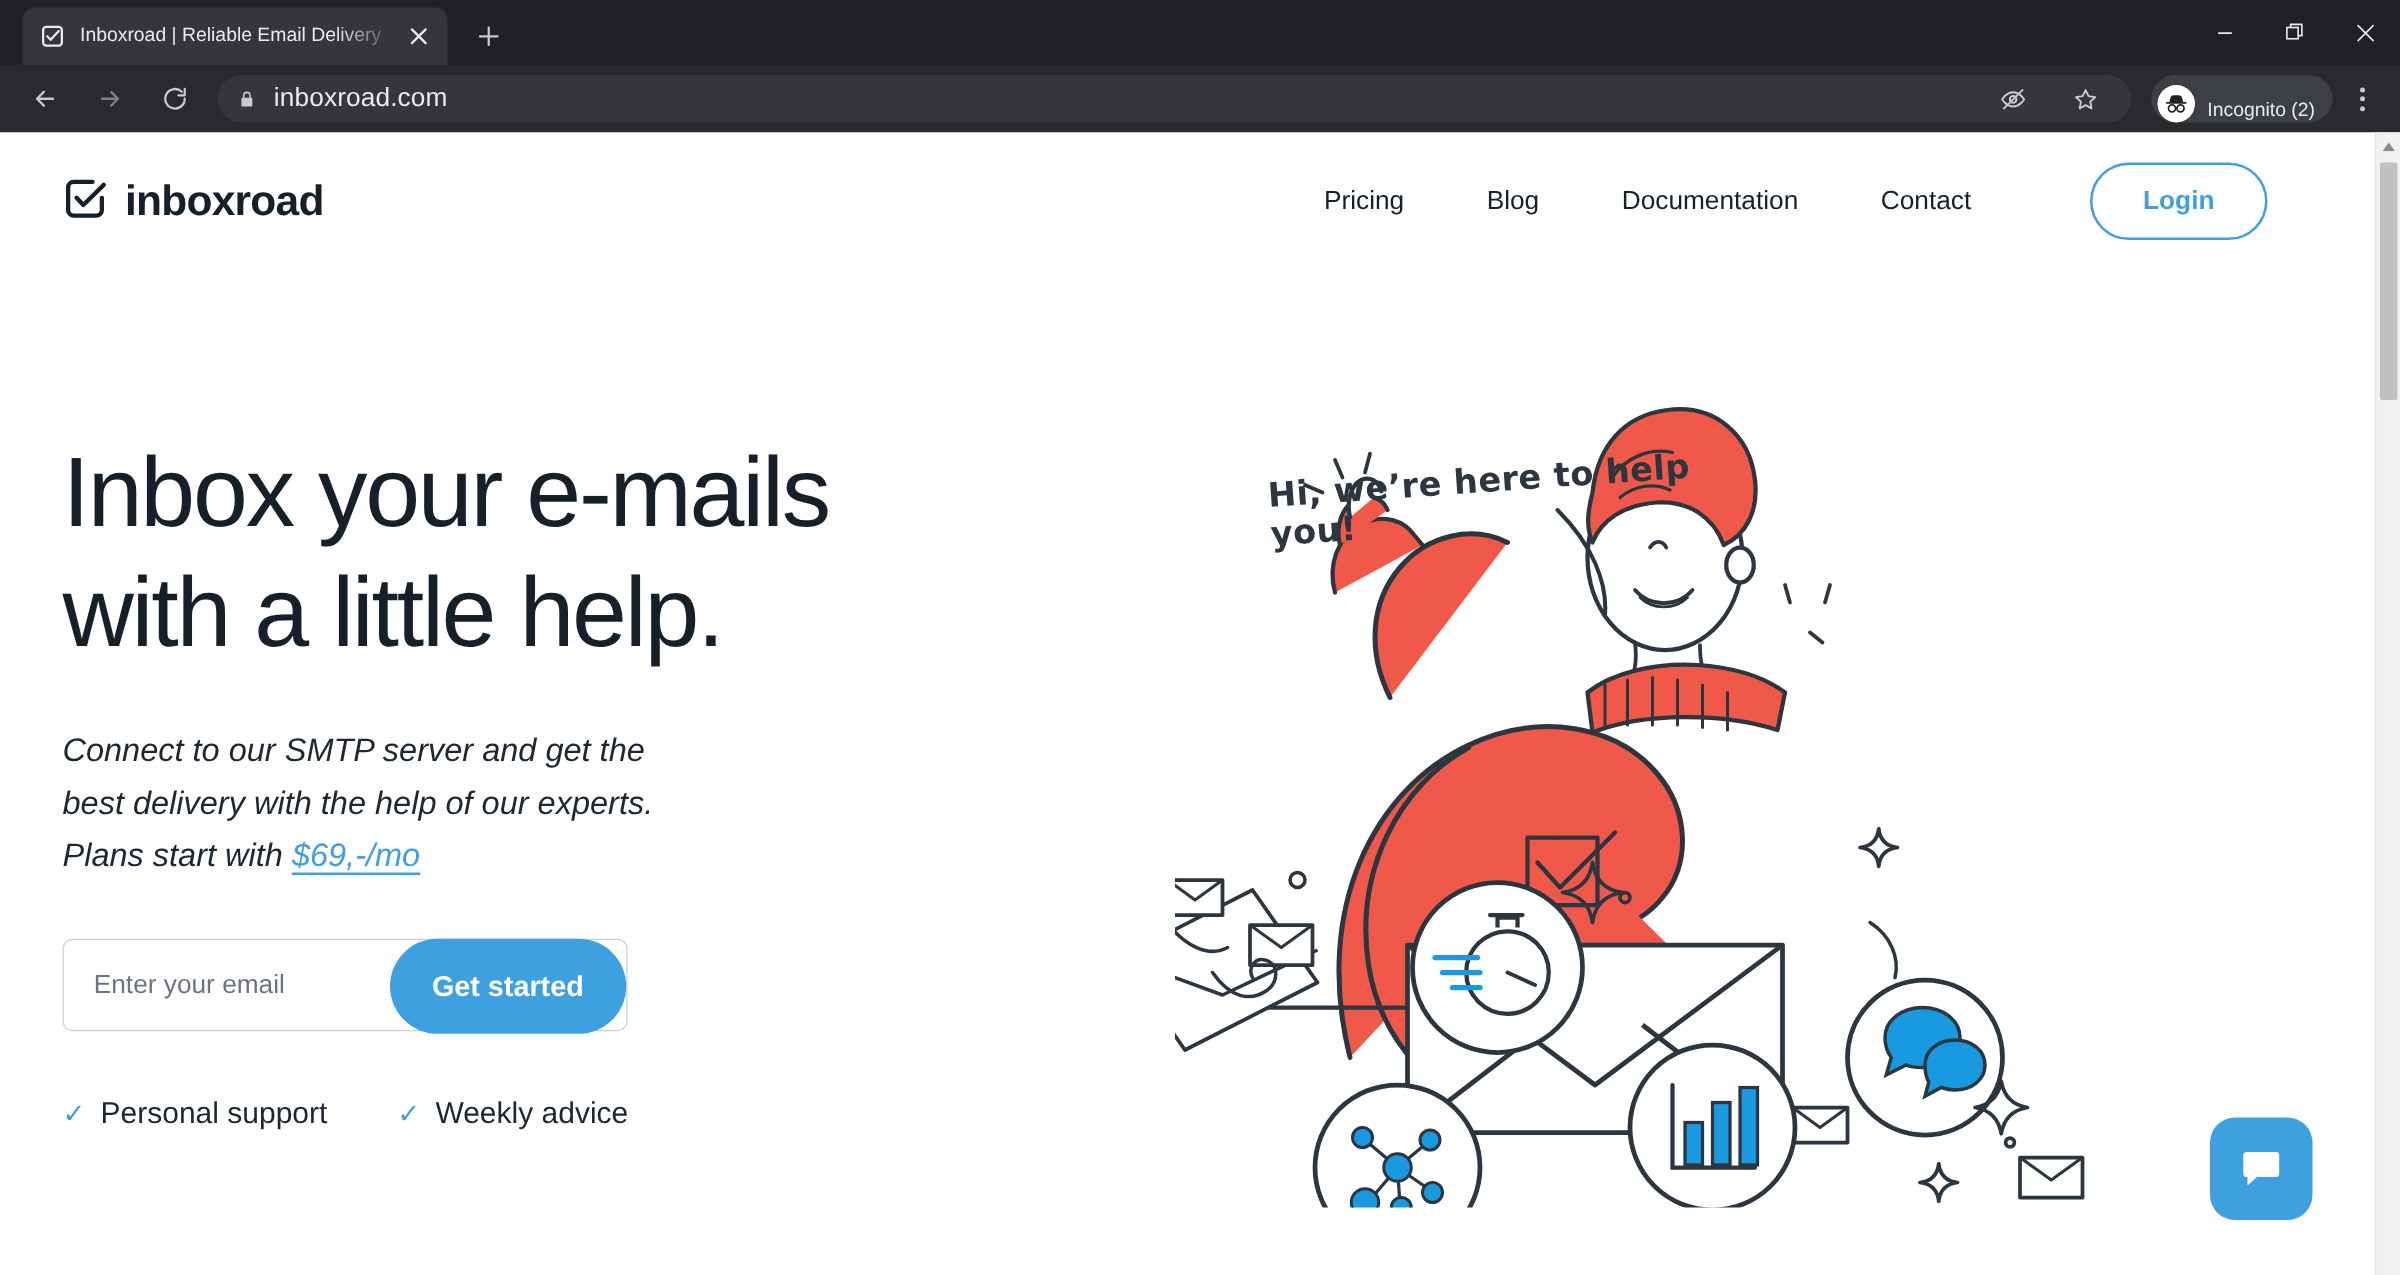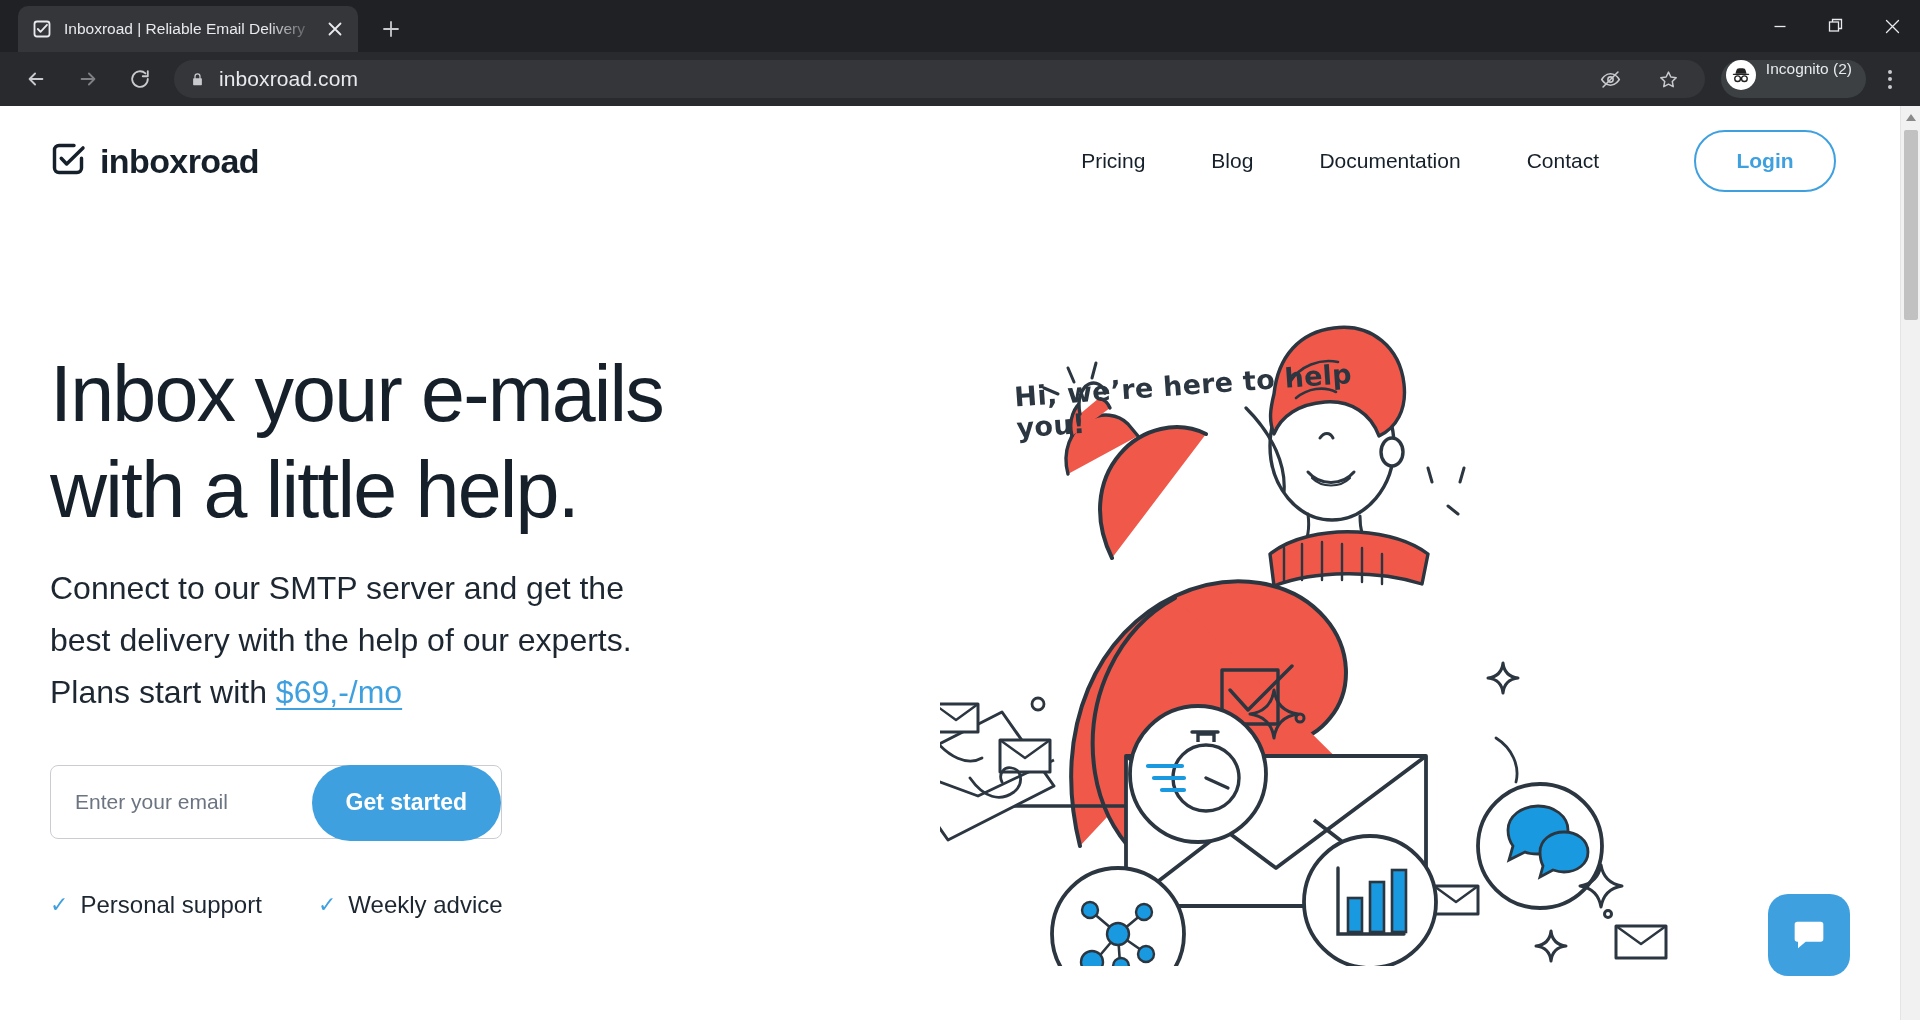--- a/index.html
+++ b/index.html
@@ -67,21 +67,21 @@
     display: flex; align-items: center; padding: 0 16px; margin: 0 8px;
     position: relative;
   }
   .omnibox-lock { margin-right: 14px; display: flex; align-items: center; color: #c8cacd; }
   .omnibox-url { color: #e8eaed; font-size: 21px; letter-spacing: .1px; }
   .omni-right {
     position: absolute; right: 10px; display: flex; align-items: center; gap: 6px;
   }
   .profile-chip {
     height: 38px; border-radius: 19px; background: #3c4043;
-    display: flex; align-items: flex-start; padding: 0 14px 0 5px; margin-left: 8px;
+    display: flex; align-items: flex-end; padding: 0 14px 0 5px; margin-left: 8px;
   }
   .profile-avatar {
     width: 30px; height: 30px; border-radius: 50%; background: #fff;
     display: flex; align-items: center; justify-content: center; margin-right: 10px;
   }
   .profile-label { color: #e8eaed; font-size: 15.5px; }
   .menu-dots {
     width: 40px; height: 44px; display: flex; flex-direction: column;
     align-items: center; justify-content: center; gap: 3.5px; margin-left: 4px;
   }
@@ -102,21 +102,21 @@
     width: 20px; height: 22px; display: flex; align-items: center; justify-content: center;
   }
   .sb-thumb {
     position: absolute; top: 24px; left: 3px; width: 14px; height: 190px;
     background: #c1c1c1; border-radius: 2px;
   }
 
   
   .site-header {
     height: 110px; display: flex; align-items: center;
-    padding: 0 64px 0 50px;
+    padding: 0 86px 0 50px;
   }
   .logo { display: flex; align-items: center; gap: 14px; }
   .logo-text {
     font-size: 34px; font-weight: 700; color: #16202a; letter-spacing: -.6px;
   }
   .site-nav {
     margin-left: auto; display: flex; align-items: center; gap: 0;
   }
   .nav-link {
     font-size: 21px; color: #16202a; padding: 0 33px; white-space: nowrap;
@@ -128,21 +128,21 @@
   }
 
   
   .hero { display: flex; padding: 0 50px; margin-top: 130px; position: relative; }
   .hero-left { width: 880px; flex: 0 0 880px; }
   .hero-title {
     font-size: 79px; line-height: 1.21; font-weight: 400;
     color: #16202a; letter-spacing: -1.8px;
   }
   .hero-sub {
-    margin-top: 26px; font-size: 32px; line-height: 1.62; color: #1d2731;
+    margin-top: 42px; font-size: 26px; line-height: 1.62; color: #1d2731; font-style: italic;
   }
   .price-link {
     color: #3fa0e0; text-decoration: underline; text-underline-offset: 5px;
     text-decoration-thickness: 2px;
   }
   .signup {
     margin-top: 46px; width: 452px; height: 74px;
     border: 1.5px solid #c9cdd2; border-radius: 8px;
     display: flex; align-items: center; position: relative; background: #fff;
   }

